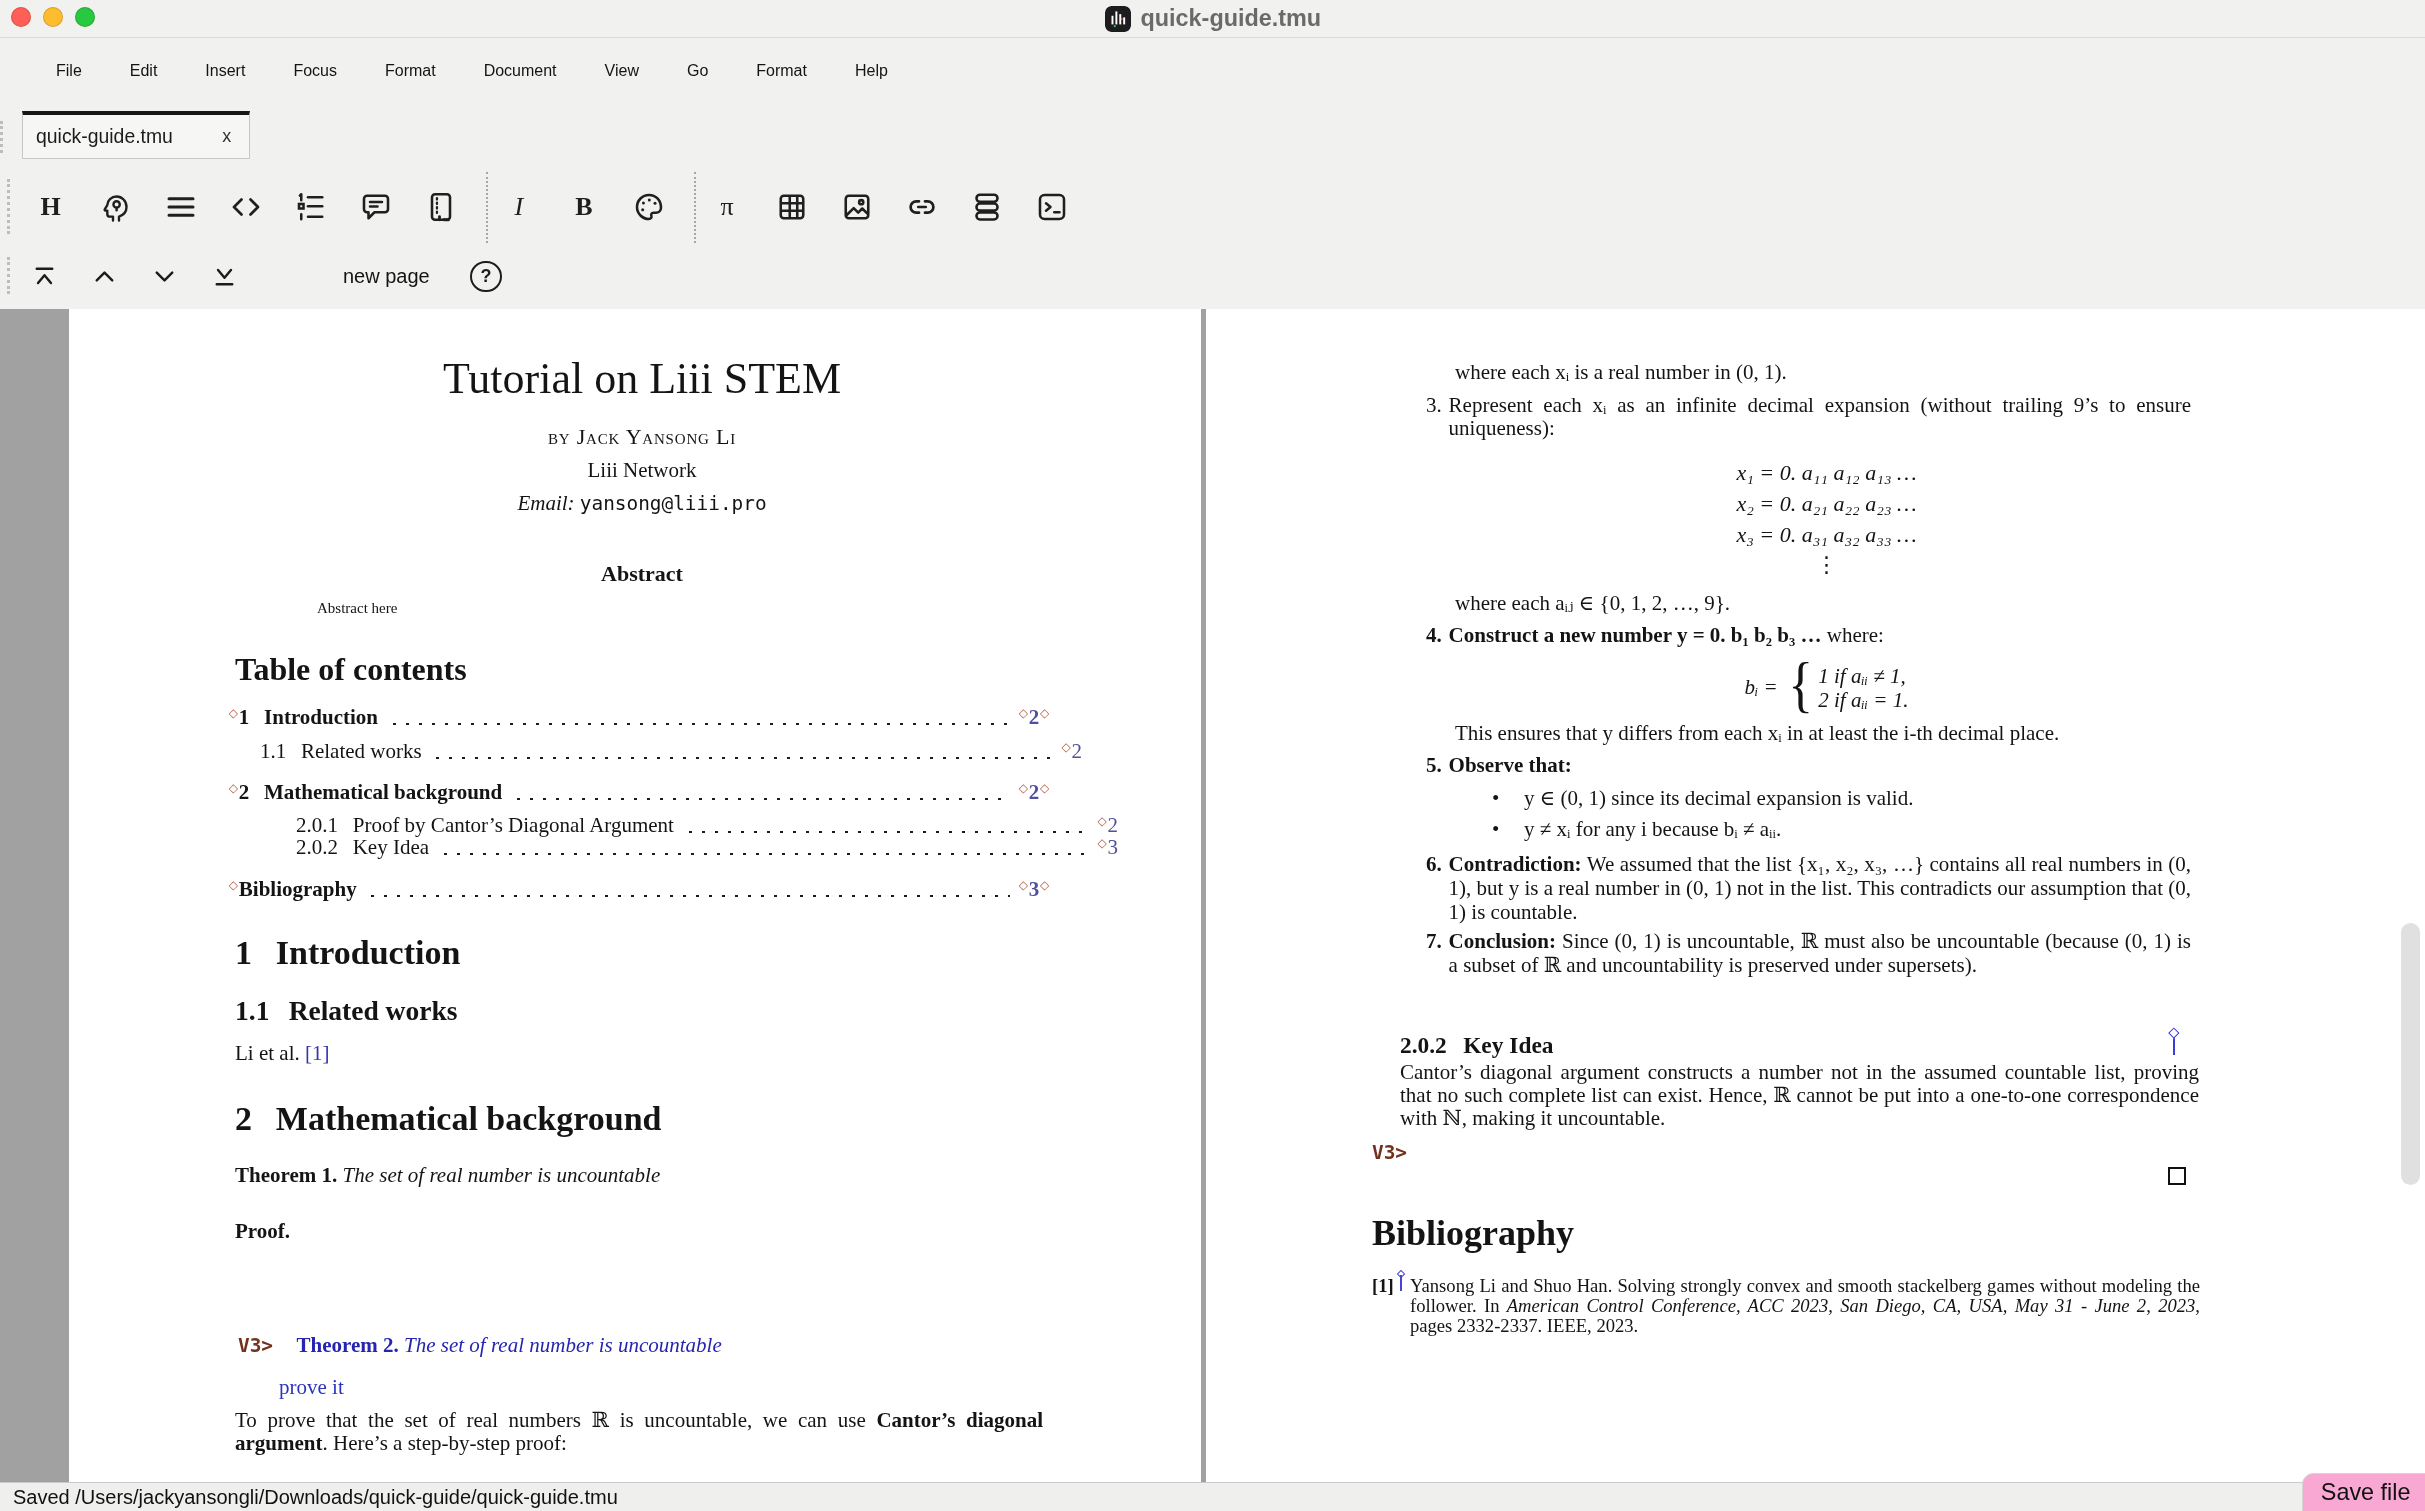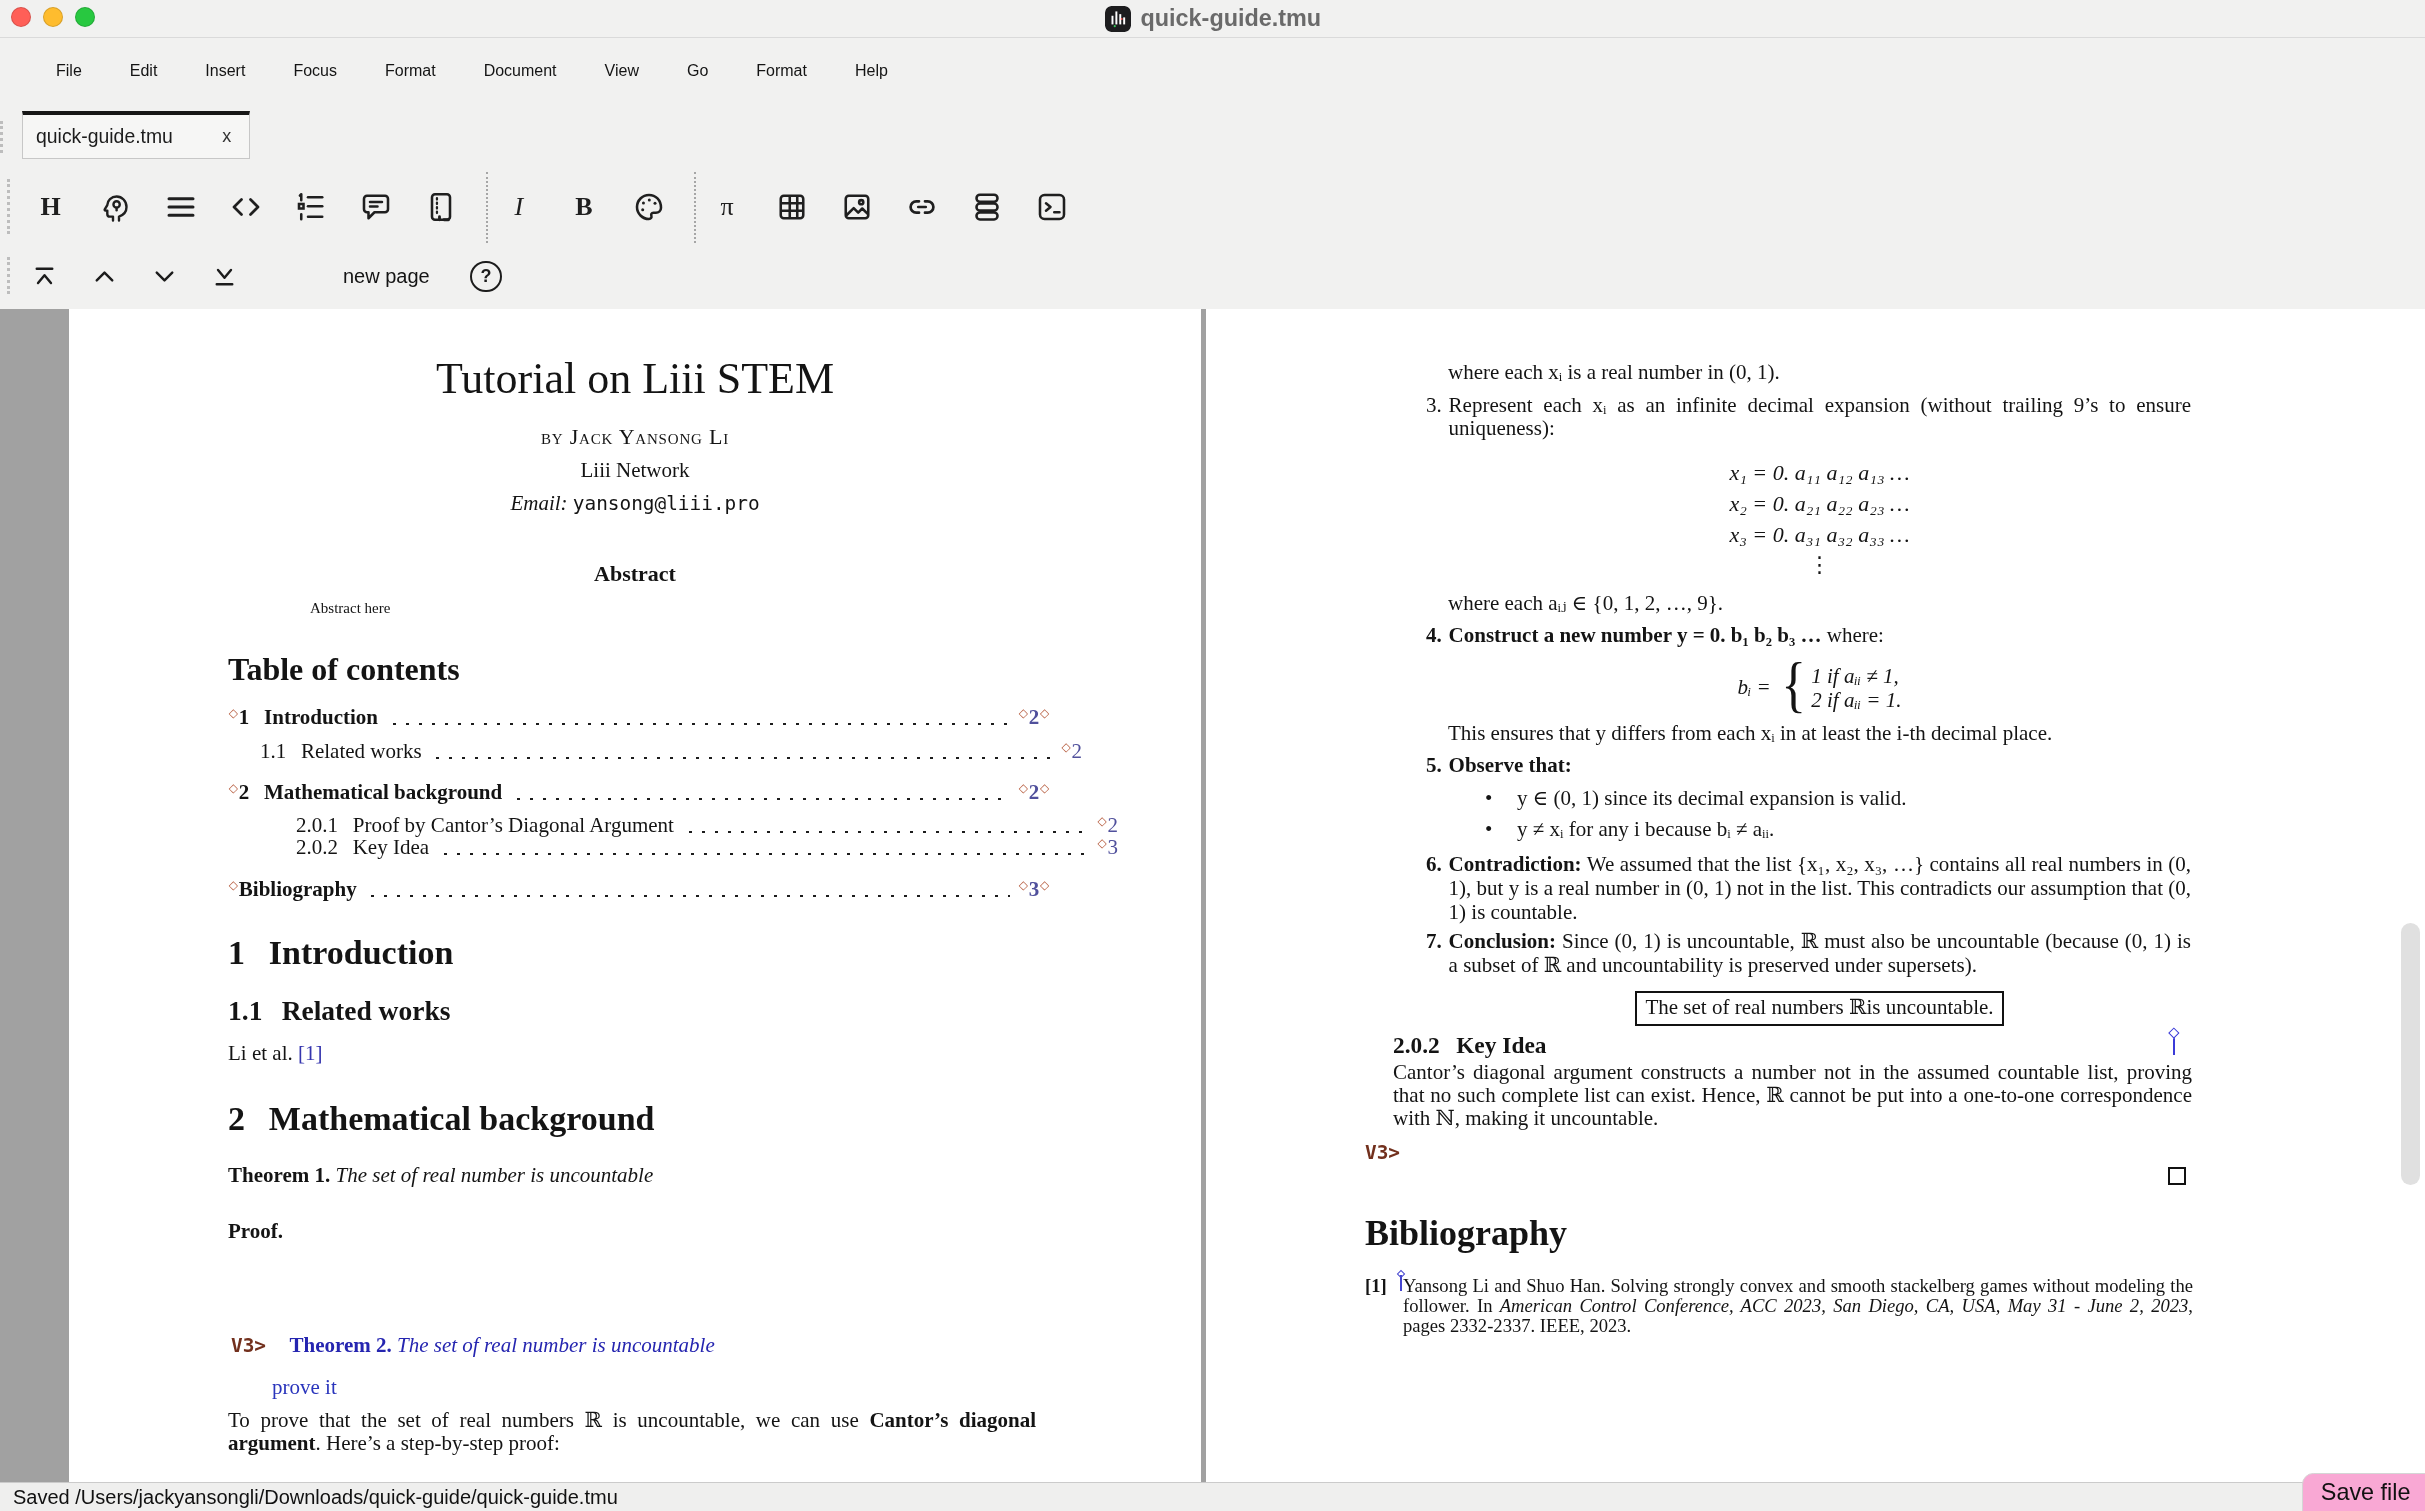--- a/index.html
+++ b/index.html
@@ -40,21 +40,21 @@
 
   
   .doc{position:absolute;top:309px;left:0;right:0;height:1173px;background:#a1a1a1;overflow:hidden;}
   .page{position:absolute;top:0;bottom:0;background:#ffffff;
         font-family:"Liberation Serif","DejaVu Serif","DejaVu Sans",serif;color:#141414;}
   .page-left{left:69px;width:1132px;}
   .page-right{left:1206px;width:1193px;}
   .scrolltrack{position:absolute;top:0;bottom:0;right:0;width:29px;background:#ffffff;}
   .scrollthumb{position:absolute;top:614px;height:262px;left:4px;width:19.4px;border-radius:9.7px;background:#e0e0e0;}
 
-  .blk{position:absolute;}
+  .blk{position:absolute;padding-left:7px;}
   .center{text-align:center;}
   .justify{text-align:justify;}
   .serif-b{font-weight:700;}
   .it{font-style:italic;}
   .mono{font-family:"DejaVu Sans Mono",monospace;}
   .blue{color:#3535ae;}
   .maroon{color:#72301d;font-family:"DejaVu Sans Mono",monospace;font-weight:700;}
   .pin{color:#b65c3e;font-size:12px;font-weight:700;position:relative;top:-9px;margin:0 0.8px;flex:0 0 auto;}
 
   
@@ -393,23 +393,20 @@
       </div>
 
       <div class="blk body26 justify li" style="top:543px;left:220px;width:765px;line-height:24px;">
         <span class="li-num serif-b">6.</span><span class="serif-b">Contradiction:</span><span> We assumed that the list {x₁, x₂, x₃, …} contains all real numbers in (0, 1), but y is a real number in (0, 1) not in the list. This contradicts our assumption that (0, 1) is countable.</span>
       </div>
 
       <div class="blk body26 justify li" style="top:620px;left:220px;width:765px;line-height:24px;">
         <span class="li-num serif-b">7.</span><span class="serif-b">Conclusion:</span><span> Since (0, 1) is uncountable, ℝ must also be uncountable (because (0, 1) is a subset of ℝ and uncountability is preserved under supersets).</span>
       </div>
 
-      <div class="blk boxedwrap" style="top:682px;left:242px;width:743px;">
-        <span class="boxed">The set of real numbers ℝis uncountable.</span>
-      </div>
 
       <div class="blk h-subsub" style="top:723px;left:187px;">2.0.2  Key Idea</div>
       <div class="caret" style="top:726px;left:967px;height:20px;"></div>
 
       <div class="blk body26 justify" style="top:752px;left:187px;width:799px;line-height:23px;">Cantor’s diagonal argument constructs a number not in the assumed countable list, proving that no such complete list can exist. Hence, ℝ cannot be put into a one-to-one correspondence with ℕ, making it uncountable.</div>
 
       <div class="blk maroon" style="top:832px;left:159px;font-size:19.4px;">V3&gt;</div>
       <div class="qed" style="top:858px;left:962px;"></div>
 
       <div class="blk bib-head" style="top:903px;left:159px;">Bibliography</div>

